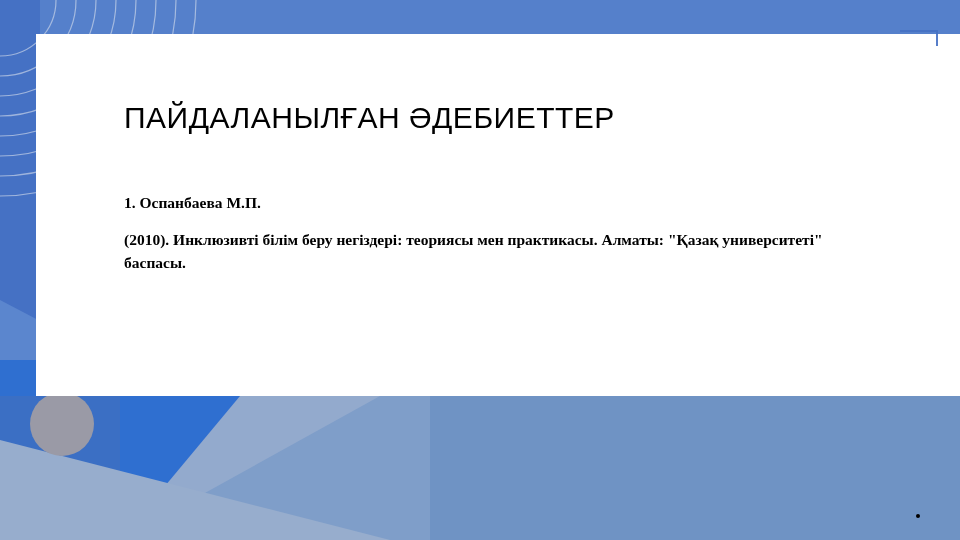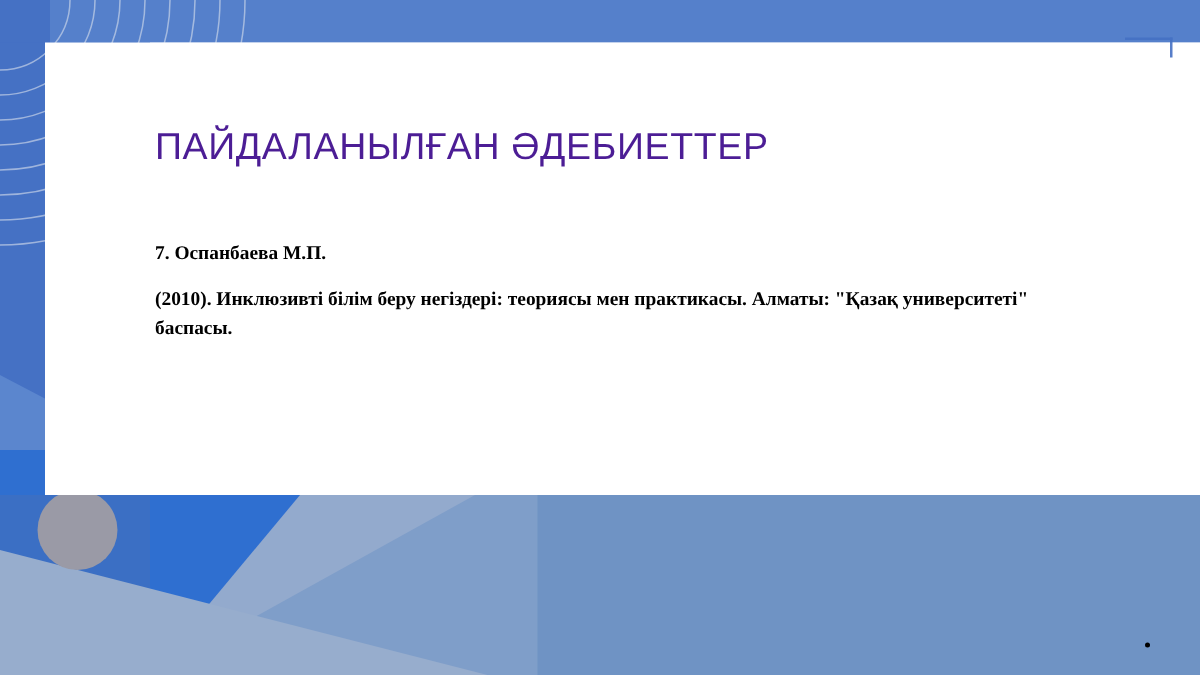--- a/index.html
+++ b/index.html
@@ -150,21 +150,21 @@
     height: 362px;
     background: #ffffff;
   }
 
   
   .title {
     position: absolute;
     left: 124px;
     top: 80px;
     width: 760px;
-    color: #4c1d95;
+    color: #000000;
     font-family: "Liberation Sans", sans-serif;
     font-size: 30px;
     letter-spacing: 0.5px;
     font-weight: 400;
     line-height: 1.2;
   }
   .body-block {
     position: absolute;
     left: 124px;
     top: 176px;
@@ -235,18 +235,18 @@
     </svg>
 
     <div class="circle-gray"></div>
     <div class="content-card"></div>
     <div class="corner-mark"></div>
   </div>
 
   <h1 class="title">ПАЙДАЛАНЫЛҒАН ӘДЕБИЕТТЕР</h1>
 
   <div class="body-block">
-    <p class="para">7. Оспанбаева М.П.</p>
+    <p class="para">1. Оспанбаева М.П.</p>
     <p class="para normal">(2010). Инклюзивті білім беру негіздері: теориясы мен практикасы. Алматы: "Қазақ университеті" баспасы.</p>
   </div>
 
   <div class="bullet-dot"></div>
 </div>
 
 </body></html>

